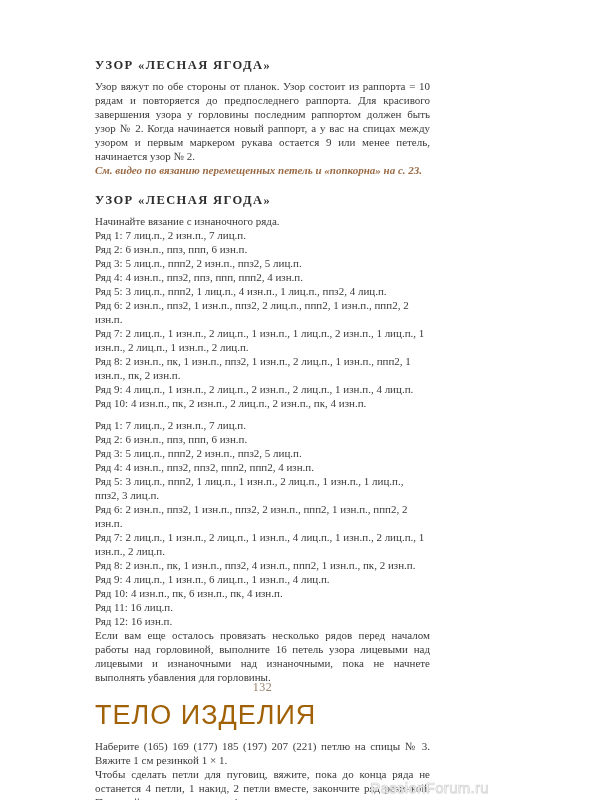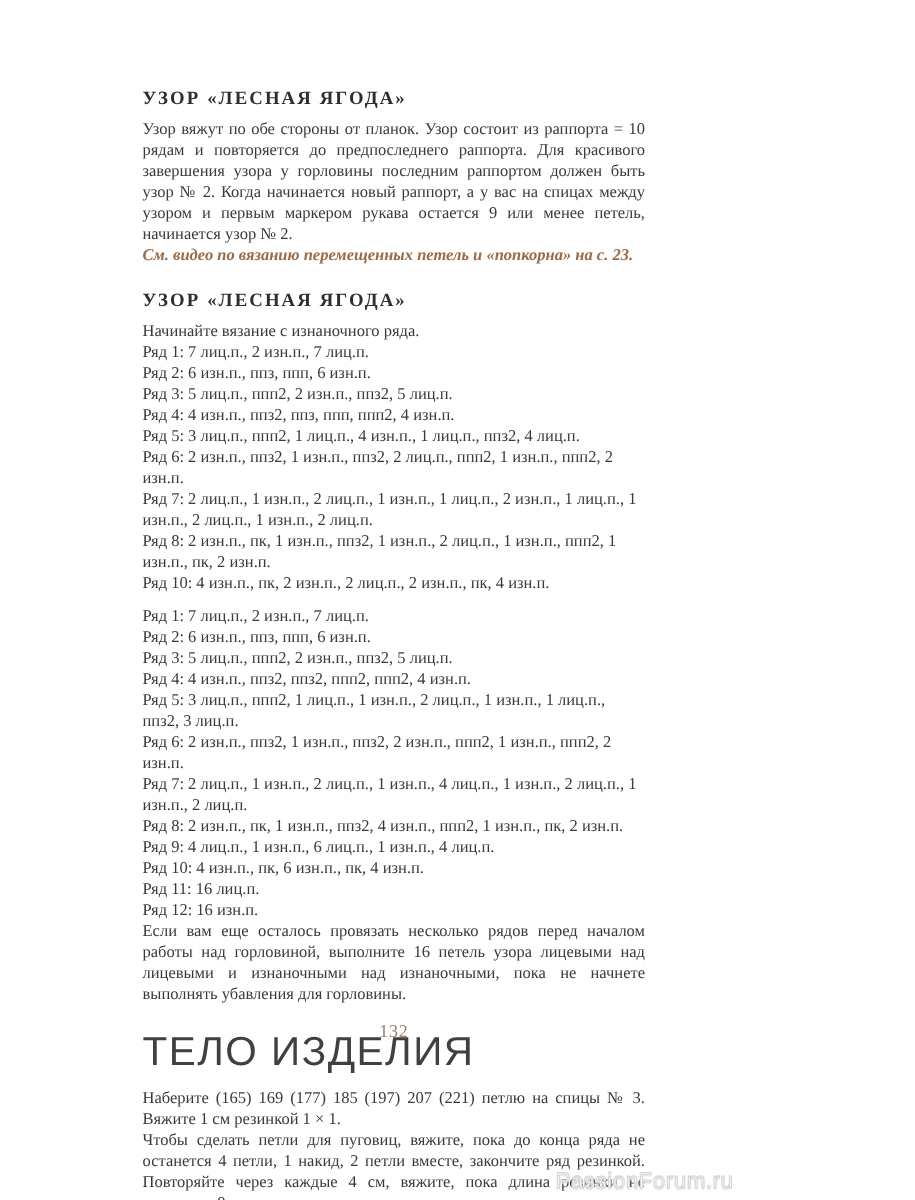--- a/index.html
+++ b/index.html
@@ -44,21 +44,21 @@
   .section { margin: 0 0 16px 0; }
   .section.tight { margin-bottom: 8px; }
   .rows { margin: 0; }
   .intro { margin: 0; }
   .closing { margin: 0; }
   .big-heading {
     font-family: "Liberation Sans", sans-serif;
     font-size: 27px;
     font-weight: 400;
     letter-spacing: 1px;
-    color: #404040;
+    color: #a16207;
     margin: 14px 0 8px 0;
   }
   .page-number {
     position: absolute;
     left: 95px;
     right: 62px;
     top: 680px;
     text-align: center;
     font-size: 12px;
     color: #97816d;
@@ -93,20 +93,21 @@
     <p class="body-text intro">Начинайте вязание с изнаночного ряда.</p>
     <div class="rows">
       <p class="row-line">Ряд 1: 7 лиц.п., 2 изн.п., 7 лиц.п.</p>
       <p class="row-line">Ряд 2: 6 изн.п., ппз, ппп, 6 изн.п.</p>
       <p class="row-line">Ряд 3: 5 лиц.п., ппп2, 2 изн.п., ппз2, 5 лиц.п.</p>
       <p class="row-line">Ряд 4: 4 изн.п., ппз2, ппз, ппп, ппп2, 4 изн.п.</p>
       <p class="row-line">Ряд 5: 3 лиц.п., ппп2, 1 лиц.п., 4 изн.п., 1 лиц.п., ппз2, 4 лиц.п.</p>
       <p class="row-line">Ряд 6: 2 изн.п., ппз2, 1 изн.п., ппз2, 2 лиц.п., ппп2, 1 изн.п., ппп2, 2 изн.п.</p>
       <p class="row-line">Ряд 7: 2 лиц.п., 1 изн.п., 2 лиц.п., 1 изн.п., 1 лиц.п., 2 изн.п., 1 лиц.п., 1 изн.п., 2 лиц.п., 1 изн.п., 2 лиц.п.</p>
       <p class="row-line">Ряд 8: 2 изн.п., пк, 1 изн.п., ппз2, 1 изн.п., 2 лиц.п., 1 изн.п., ппп2, 1 изн.п., пк, 2 изн.п.</p>
+      <p class="row-line">Ряд 9: 4 лиц.п., 1 изн.п., 2 лиц.п., 2 изн.п., 2 лиц.п., 1 изн.п., 4 лиц.п.</p>
       <p class="row-line">Ряд 10: 4 изн.п., пк, 2 изн.п., 2 лиц.п., 2 изн.п., пк, 4 изн.п.</p>
     </div>
   </div>
 
   <div class="section">
     <div class="rows">
       <p class="row-line">Ряд 1: 7 лиц.п., 2 изн.п., 7 лиц.п.</p>
       <p class="row-line">Ряд 2: 6 изн.п., ппз, ппп, 6 изн.п.</p>
       <p class="row-line">Ряд 3: 5 лиц.п., ппп2, 2 изн.п., ппз2, 5 лиц.п.</p>
       <p class="row-line">Ряд 4: 4 изн.п., ппз2, ппз2, ппп2, ппп2, 4 изн.п.</p>

